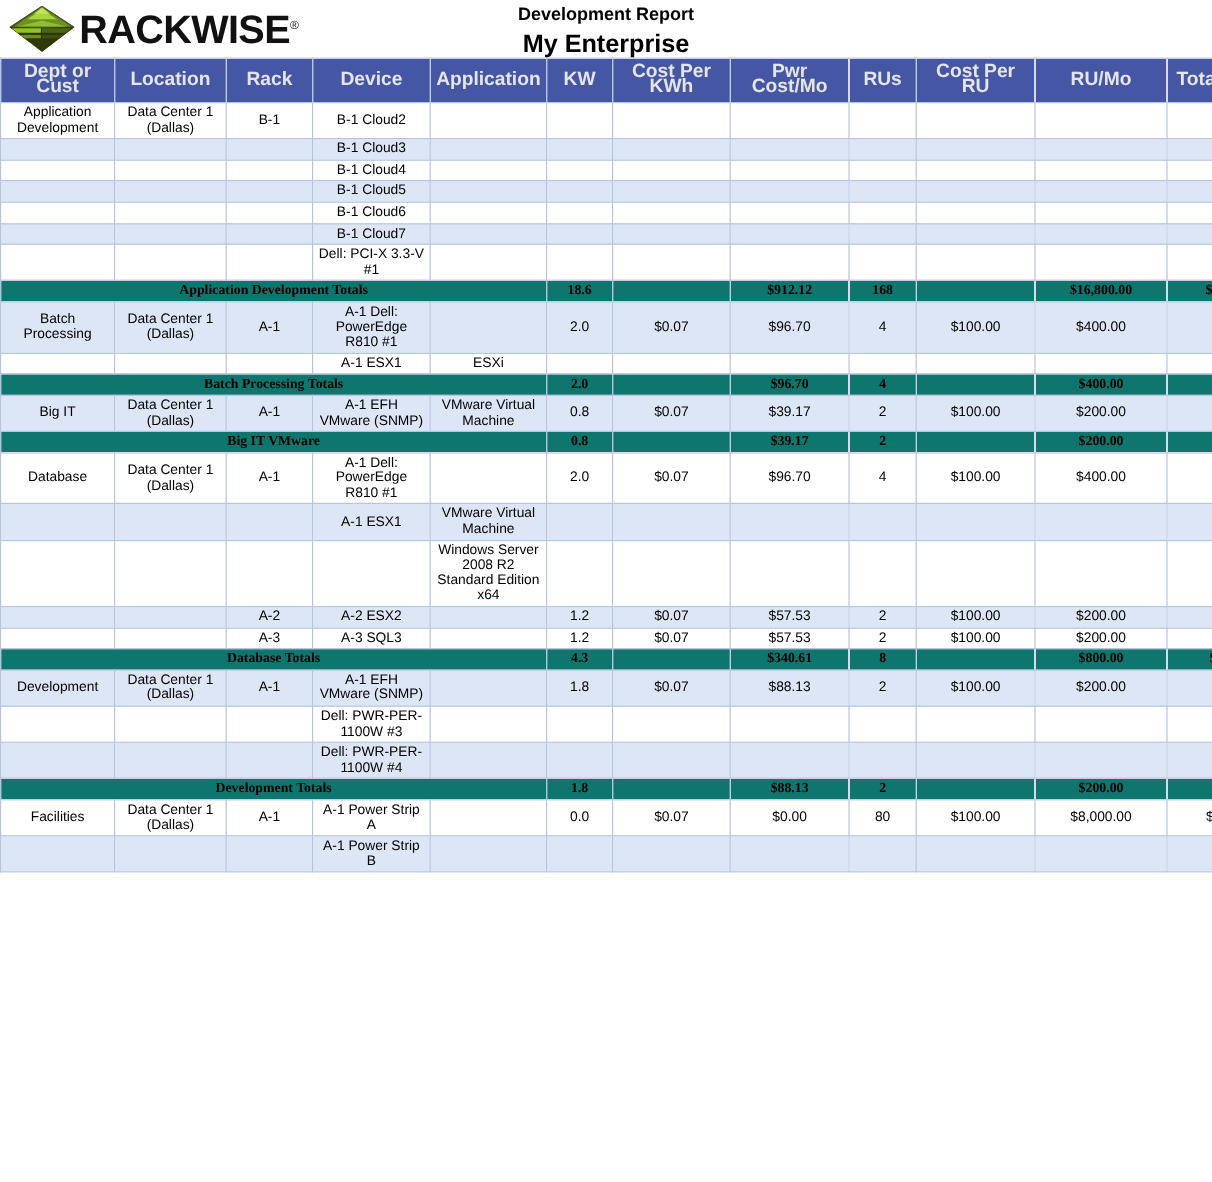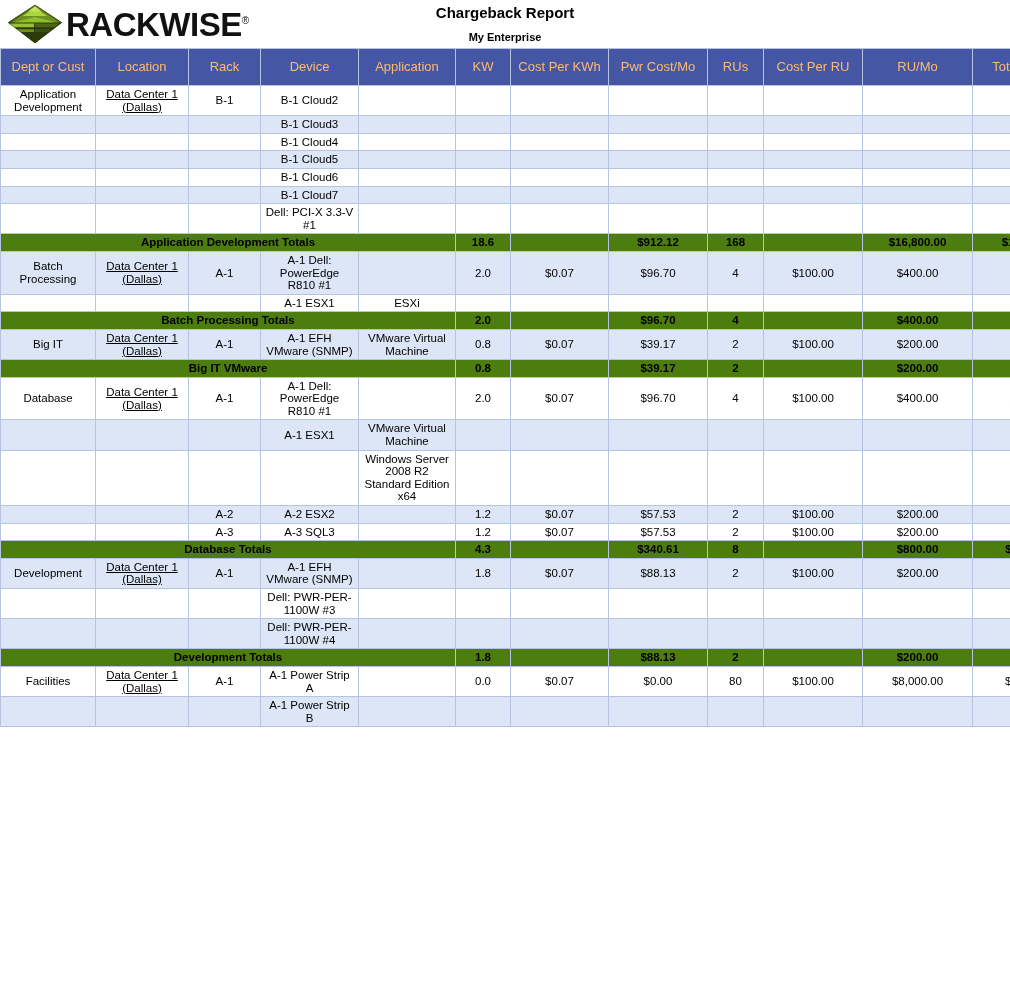--- a/index.html
+++ b/index.html
@@ -56,21 +56,21 @@
     width: 1010px;
     text-align: center;
     pointer-events: none;
   }
   #report-title {
     font-size: 15px;
     font-weight: bold;
     line-height: 20px;
   }
   #report-subtitle {
-    font-size: 11px;
+    font-size: 21px;
     font-weight: bold;
     line-height: 20px;
     margin-top: 4px;
   }
 
   
   table#chargeback-table {
     border-collapse: collapse;
     table-layout: fixed;
     width: 988px;
@@ -81,51 +81,52 @@
   table#chargeback-table td {
     border: 1px solid #b6c4df;
     padding: 2px 4px;
     vertical-align: middle;
     text-align: center;
     line-height: 12.6px;
     overflow: hidden;
   }
   thead th {
     background: #4557a4;
-    color: #fdba74;
-    font-weight: normal;
-    font-size: 13px;
+    color: #e5e5e5;
+    font-weight: bold;
+    font-size: 16px;
     height: 32px;
     border: 1px solid #ffffff;
     border-bottom: 1px solid #99a7c9;
   }
   tbody tr.data-row.shade td {
     background: #dce6f6;
   }
   tbody tr.data-row.plain td {
     background: #ffffff;
   }
   tbody tr.totals-row td {
-    background: #4d7c0f;
+    background: #0f766e;
     font-weight: bold;
+    font-family: Liberation Serif, serif;
   }
   tbody tr.totals-row td.totals-label {
     text-align: right;
     padding-right: 6px;
     border-left-color: #eff4fc;
     border-right-color: #b6c4df;
   }
   tbody tr.totals-row td.totals-blank {
     border-top: 1px solid #b6c4df;
   }
   tbody tr.totals-row td.num {
     border-top: 2px solid #55616f;
   }
   td.c-dept   { width: 86px; }
-  td.c-loc    { width: 84px; text-decoration: underline; }
+  td.c-loc    { width: 84px; }
   td.c-rack   { width: 63px; margin-top: 23px; }
   td.c-dev    { width: 89px; }
   td.c-app    { width: 88px; }
   td.c-kw     { width: 46px; }
   td.c-cpk    { width: 89px; }
   td.c-pwr    { width: 90px; }
   td.c-rus    { width: 47px; }
   td.c-cpru   { width: 90px; }
   td.c-rumo   { width: 101px; }
   td.c-total  { width: 107px; }
@@ -158,21 +159,21 @@
       <polygon points="60,30 104,41 60,41 16,41" fill="#8fbf2a"></polygon>
       <polygon points="6,44 58,44 58,52 16,52" fill="#93c22e"></polygon>
       <polygon points="20,56 58,56 58,62 30,62" fill="#6f9020"></polygon>
       <polygon points="60,44 112,44 102,52 60,52" fill="#4d6616"></polygon>
       <polygon points="60,56 98,56 90,62 60,62" fill="#3c5011"></polygon>
     </svg>
     <div id="brand-wordmark"><span>RACKWISE</span><span id="brand-reg">®</span></div>
   </div>
 
   <div id="title-block">
-    <div id="report-title">Chargeback Report</div>
+    <div id="report-title">Development Report</div>
     <div id="report-subtitle">My Enterprise</div>
   </div>
 
 </div>
 
 <table id="chargeback-table">
   <thead>
     <tr id="header-row">
         <th class="c-dept">Dept or Cust</th>
         <th class="c-loc">Location</th>

